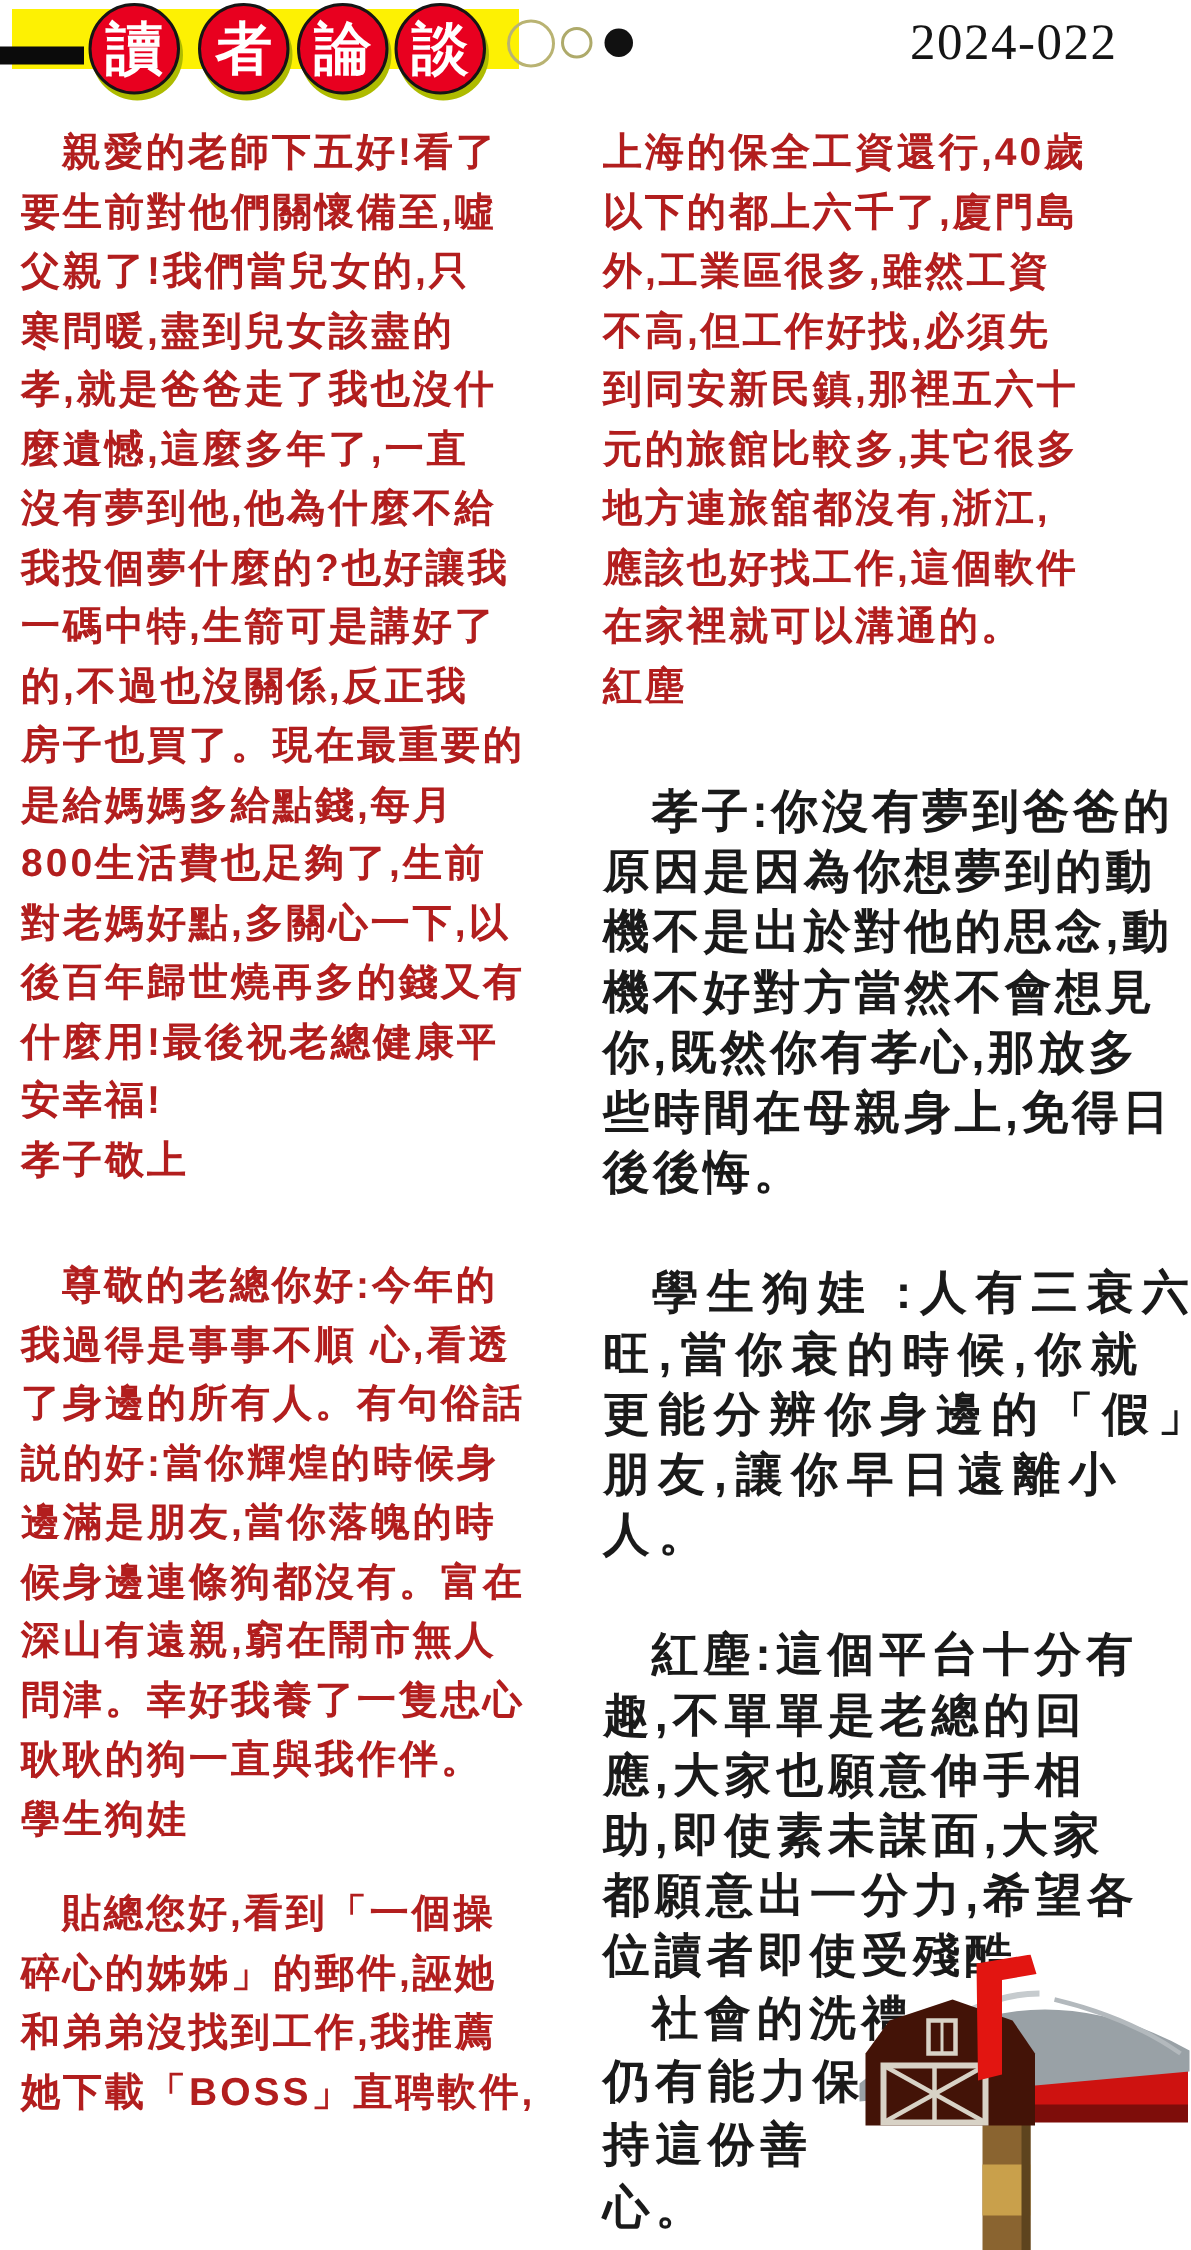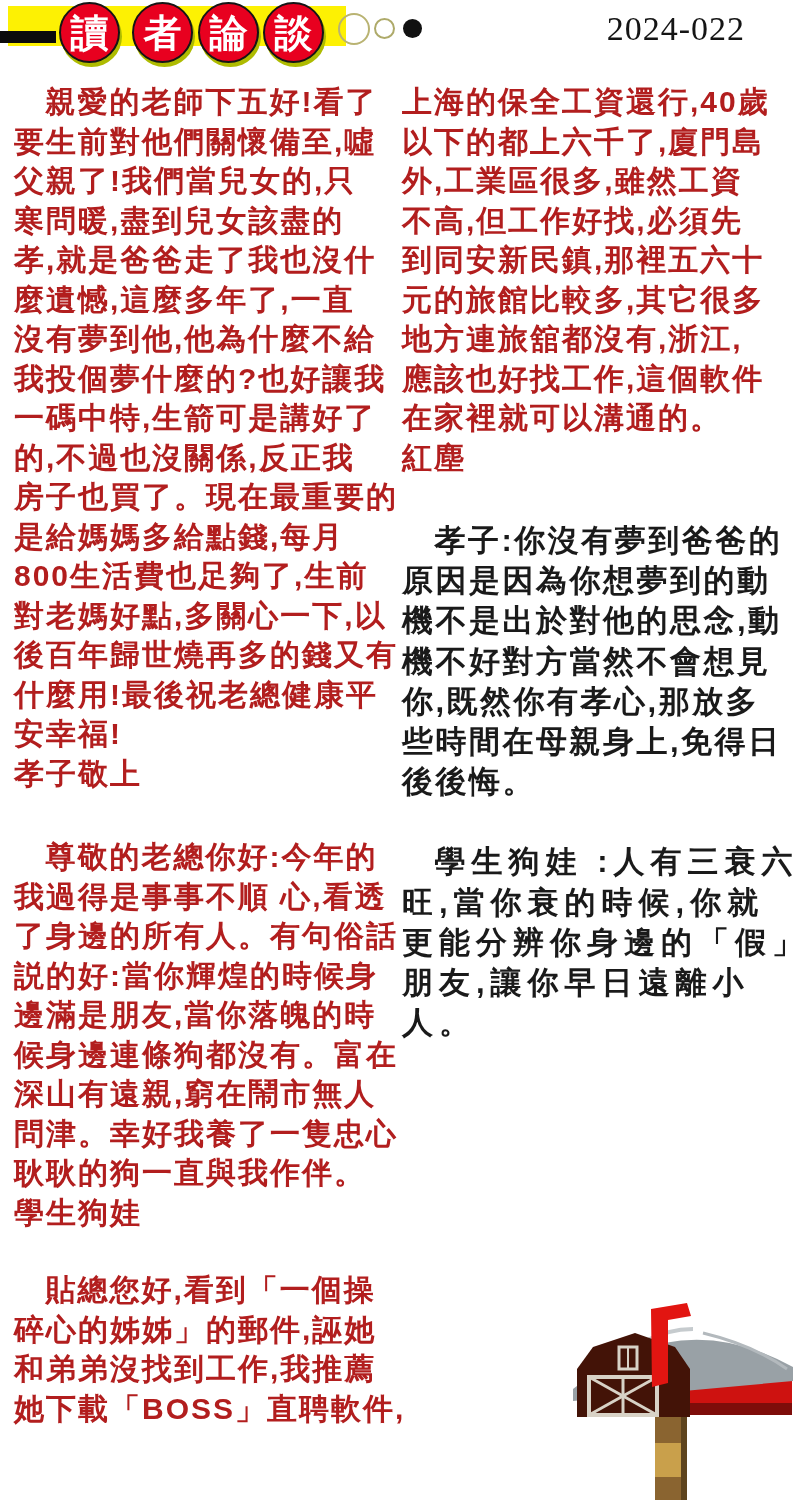--- a/index.html
+++ b/index.html
@@ -21,27 +21,27 @@
   .issue{position:absolute;right:49px;top:10px;font-family:"Liberation Serif",serif;
       font-size:34px;color:#151515;letter-spacing:1px;}
 
   
   .col{position:absolute;top:82px;}
   .col-left{left:14px;width:380px;}
   .col-right{left:402px;width:384px;}
   .line{white-space:nowrap;}
   .para{margin:0;}
   .red{color:#b21e1e;font-weight:700;}
-  .red .line,.red .sig{font-size:30px;line-height:39.5px;letter-spacing:2px;}
+  .red .line,.red .sig{font-size:26px;line-height:39.5px;letter-spacing:2px;}
   .black{color:#1a1a1a;font-weight:700;}
   .indent .lines .line:first-child{text-indent:1.05em;}
   .sig{text-align:left;padding-right:14px;}
   .sig-far{padding-right:38px;}
   .letter-1{margin-bottom:44px;}
-  .letter-2{margin-bottom:38px;}
+  .letter-2{margin-bottom:24px;}
   .r-letter{margin-bottom:44px;}
   .reply .line{font-size:31px;line-height:40.2px;letter-spacing:2.5px;}
   .reply-1{margin-bottom:40px;}
   .reply-2{margin-bottom:40px;}
   .reply-2 .line{letter-spacing:6px;}
   .reply-3 .line{letter-spacing:3.5px;}
   .wrap-lines .line{font-size:31px;line-height:42px;letter-spacing:4px;}
 
   
   .mailbox{position:absolute;left:563px;top:1303px;width:231px;height:197px;}
@@ -155,20 +155,36 @@
     <article class="para black reply indent reply-2">
       <div class="lines">
           <div class="line">學生狗娃 :人有三衰六</div>
           <div class="line">旺,當你衰的時候,你就</div>
           <div class="line">更能分辨你身邊的「假」</div>
           <div class="line">朋友,讓你早日遠離小</div>
           <div class="line">人。</div>
         </div>
     </article>
 
+    <article class="para black reply indent reply-3">
+      <div class="lines">
+          <div class="line">紅塵:這個平台十分有</div>
+          <div class="line">趣,不單單是老總的回</div>
+          <div class="line">應,大家也願意伸手相</div>
+          <div class="line">助,即使素未謀面,大家</div>
+          <div class="line">都願意出一分力,希望各</div>
+          <div class="line">位讀者即使受殘酷</div>
+        </div>
+      <div class="lines wrap-lines">
+          <div class="line">社會的洗禮</div>
+          <div class="line">仍有能力保</div>
+          <div class="line">持這份善</div>
+          <div class="line">心。</div>
+        </div>
+    </article>
   </section>
 
   <svg class="mailbox" viewBox="0 0 231 197" xmlns="http://www.w3.org/2000/svg">
 
     <rect x="92" y="110" width="32" height="87" fill="#8a6430"></rect>
     <rect x="92" y="140" width="32" height="34" fill="#c9a04b"></rect>
     <rect x="118" y="110" width="6" height="87" fill="#5e441e"></rect>
 
     <rect x="120" y="64" width="109" height="44" fill="#ce1210"></rect>
     <rect x="120" y="100" width="109" height="12" fill="#7e0d0a"></rect>

